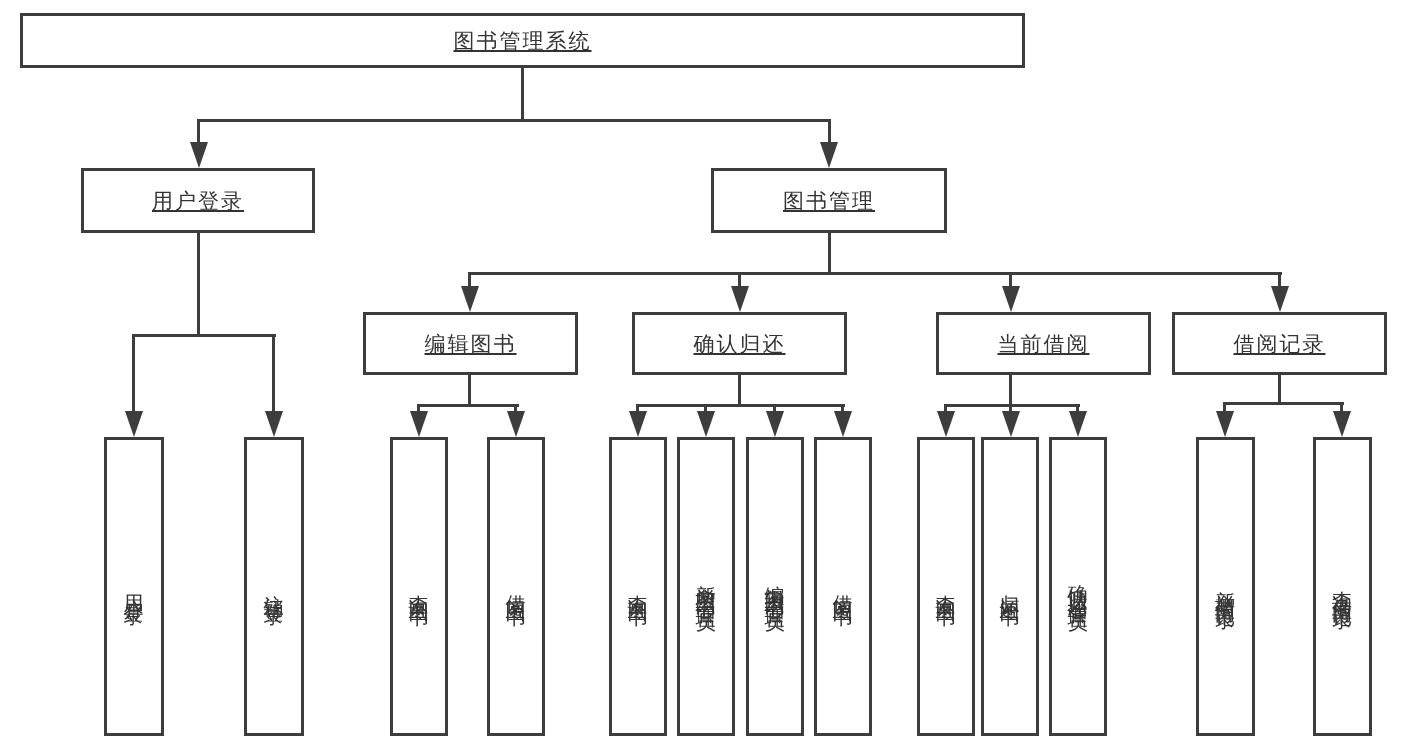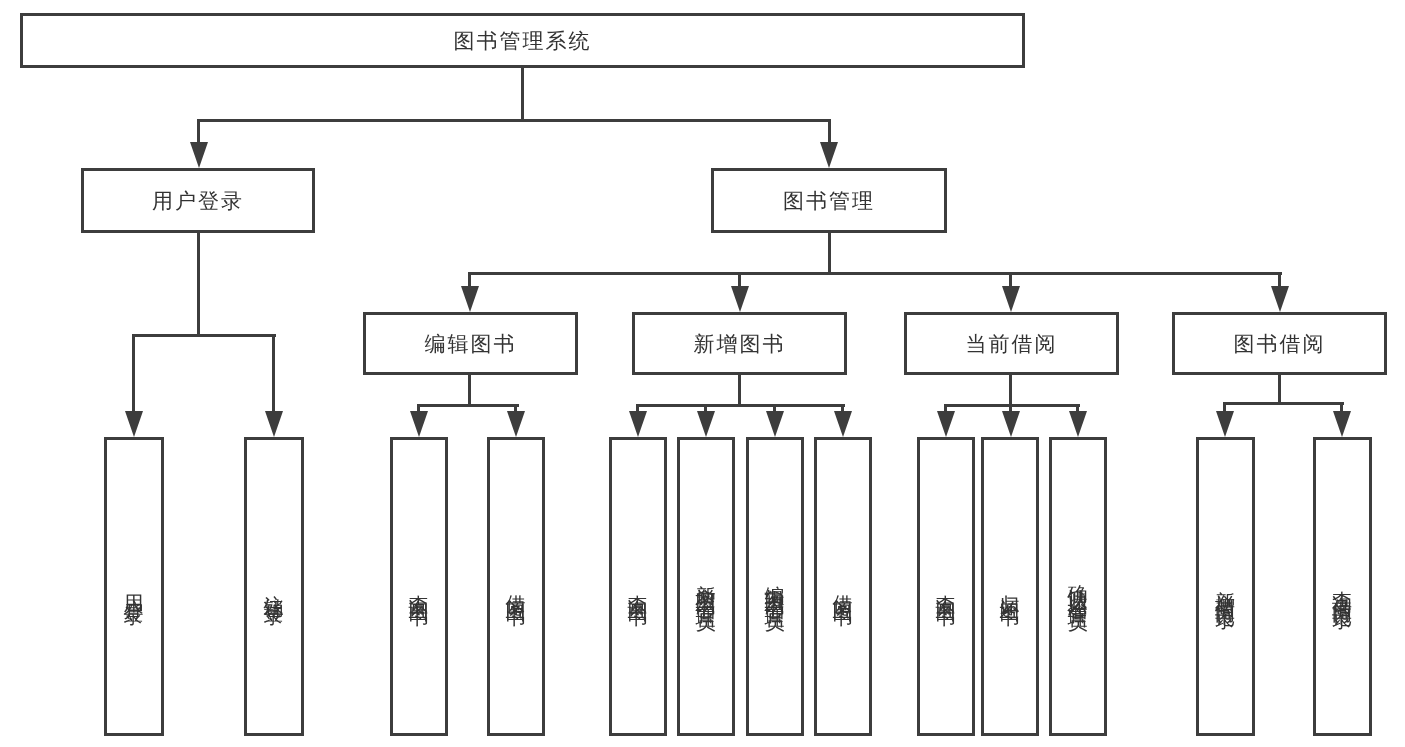--- a/index.html
+++ b/index.html
@@ -6,21 +6,21 @@
   .canvas{
     position:relative;width:1405px;height:747px;background:#fff;overflow:hidden;
     font-family:"DejaVu Sans","Liberation Sans",sans-serif;
     --line:#3d3d3d; --text:#333333; --wm:#9e9e9e;
   }
   .box{
     position:absolute;box-sizing:border-box;border:3px solid var(--line);
     background:#fff;display:flex;align-items:center;justify-content:center;
     color:var(--text);
   }
-  .h{font-size:21px;letter-spacing:2px;white-space:nowrap;}
+  .h{font-size:21px;letter-spacing:2px;white-space:nowrap;text-decoration:underline;}
   .v{font-size:20px;}
   .v .vt{
     writing-mode:vertical-rl;text-orientation:mixed;letter-spacing:4px;
     line-height:1;white-space:nowrap;
   }
   .ln{position:absolute;background:var(--line);}
   .ar{
     position:absolute;width:0;height:0;
     border-left:9px solid transparent;border-right:9px solid transparent;
     border-top:26px solid var(--line);
@@ -34,23 +34,23 @@
 <body>
 
 <div class="canvas" style="--line: #3d3d3d; --text: #333333; --wm: #9e9e9e;">
 
   <div class="box h" style="left:20px;top:13px;width:1005px;height:55px">图书管理系统</div>
 
   <div class="box h" style="left:81px;top:168px;width:234px;height:65px">用户登录</div>
   <div class="box h" style="left:711px;top:168px;width:236px;height:65px">图书管理</div>
 
   <div class="box h" style="left:363px;top:312px;width:215px;height:63px">编辑图书</div>
-  <div class="box h" style="left:632px;top:312px;width:215px;height:63px">新增图书</div>
-  <div class="box h" style="left:904px;top:312px;width:215px;height:63px">当前借阅</div>
-  <div class="box h" style="left:1172px;top:312px;width:215px;height:63px">图书借阅</div>
+  <div class="box h" style="left:632px;top:312px;width:215px;height:63px">确认归还</div>
+  <div class="box h" style="left:936px;top:312px;width:215px;height:63px">当前借阅</div>
+  <div class="box h" style="left:1172px;top:312px;width:215px;height:63px">借阅记录</div>
 
   <div class="box v" style="left:104px;top:437px;width:60px;height:299px">
     <span class="vt">用户登录</span>
     </div>
   <div class="box v" style="left:244px;top:437px;width:60px;height:299px">
     <span class="vt">注销登录</span>
     </div>
 
   <div class="box v" style="left:390px;top:437px;width:58px;height:299px">
     <span class="vt">查询图书</span>

